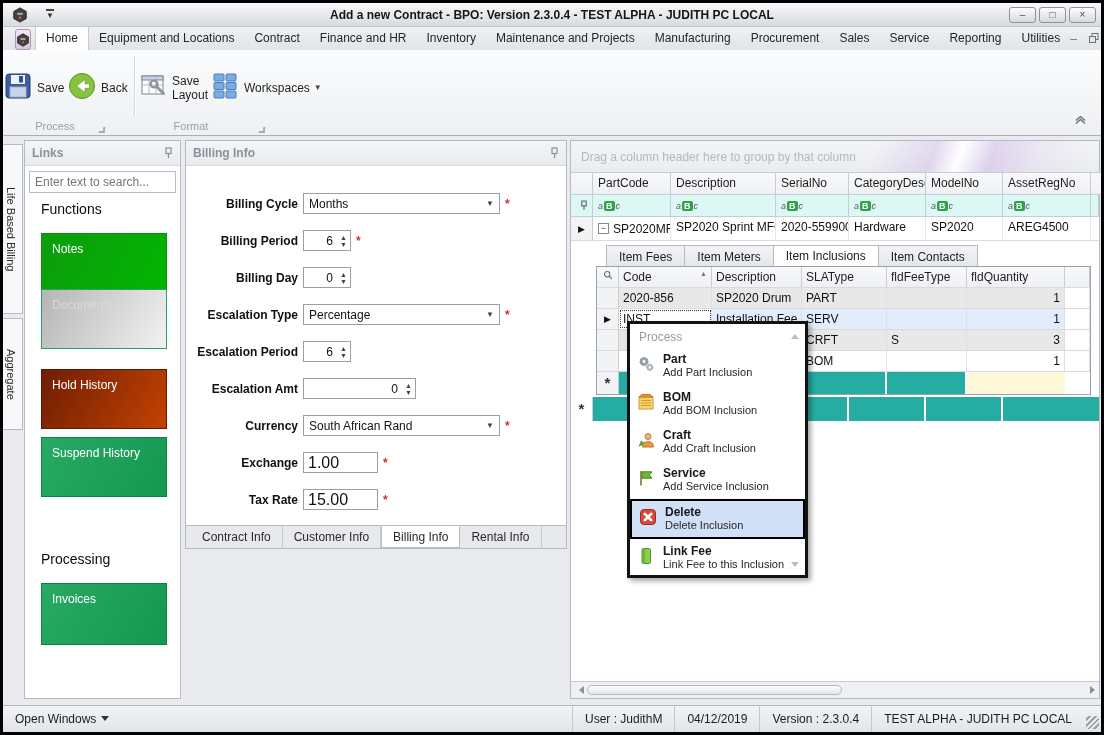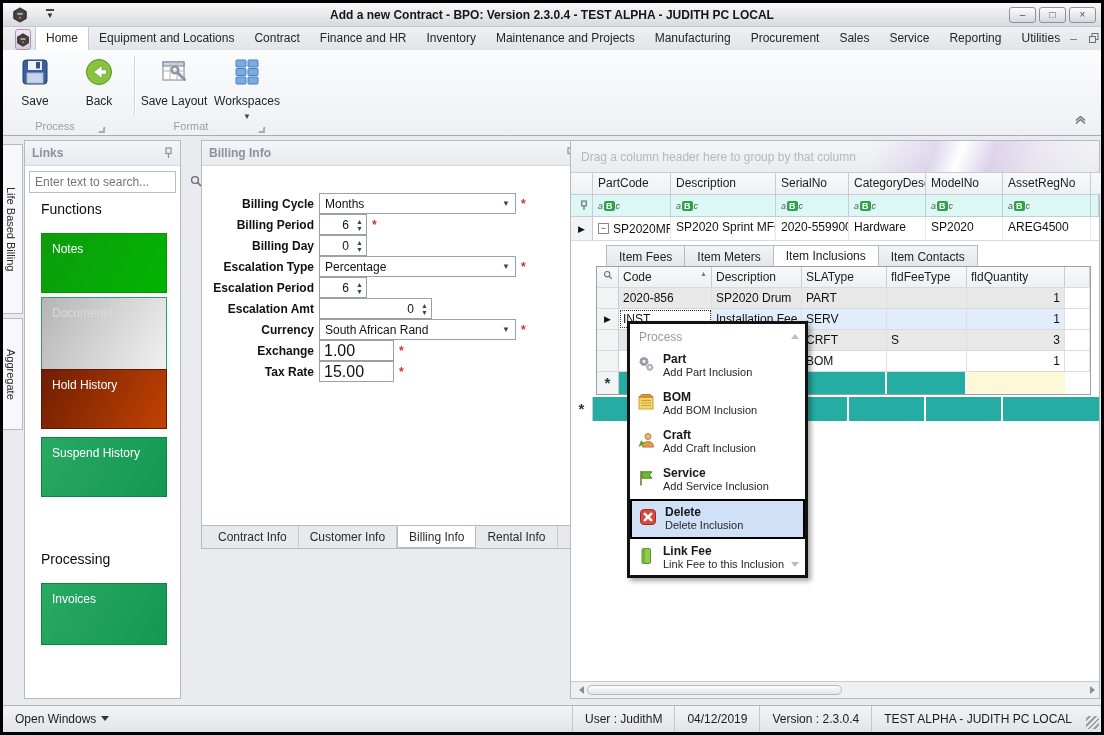--- a/index.html
+++ b/index.html
@@ -14,21 +14,21 @@
 .wbtn{width:27px;height:16px;border:1px solid #8d929b;border-radius:3px;background:linear-gradient(#fdfdfe,#d5d8dd);font-size:10px;line-height:13px;text-align:center;color:#4a4f57;cursor:default}
 
 .tabrow{height:23px;background:linear-gradient(#eef0f3,#e1e4e8);display:flex;align-items:flex-end;position:relative}
 .appbtn{width:38px;height:21px;margin:0 4px 0 12px;border:1px solid #b195b5;border-radius:3px;background:linear-gradient(#f5e7f4,#d9c6dd);display:flex;align-items:center;justify-content:center}
 .rtab{padding:4px 10px 5px;font-size:12px;color:#262626;white-space:nowrap}
 .rtab.active{background:#fff;border:1px solid #c8ccd2;border-bottom:none;border-radius:2px 2px 0 0}
 .mdibtns{margin-left:auto;display:flex;align-items:center;gap:12px;margin-right:12px;color:#6b7078;font-size:12px;padding-bottom:4px}
 
 .ribbon{height:86px;background:linear-gradient(#fbfcfd,#eef0f3);border-bottom:1px solid #a9aeb6;position:relative}
 .rbrow{display:flex;height:68px;padding-top:3px}
-.rbtn{width:64px;display:flex;flex-direction:column;align-items:center;font-size:12px;color:#1f1f1f;gap:4px;padding-top:4px;cursor:default}
+.rbtn{width:64px;display:flex;flex-direction:row;align-items:center;font-size:12px;color:#1f1f1f;gap:4px;padding-top:4px;cursor:default}
 .rbsep{width:1px;background:#d2d5da;box-shadow:1px 0 0 #fff;margin:3px 3px}
 .rbcaps{position:absolute;left:0;bottom:2px;height:14px;display:flex;font-size:11px;color:#9aa0a9}
 .cap{display:flex;align-items:center;justify-content:center;position:relative}
 .cap-process{width:104px}.cap-format{width:152px;margin-left:8px}
 .launcher{position:absolute;right:2px;bottom:0;width:6px;height:6px;border-right:2px solid #a7acb4;border-bottom:2px solid #a7acb4;transform:skew(-8deg)}
 .ribchev{position:absolute;right:14px;bottom:6px}
 
 .main{position:relative;height:569px}
 .vtab{position:absolute;left:0;width:20px;background:#f7f8fa;border:1px solid #b6bac2;border-left:none;writing-mode:vertical-lr;font-size:11px;color:#2a2a2a;text-align:center;padding:8px 2px;cursor:default}
 .panel{position:absolute;background:#fff;border:1px solid #b6bac2}
@@ -38,21 +38,21 @@
 .searchbox{position:absolute;left:4px;top:30px;right:4px;height:22px;border:1px solid #b9bdc5;background:#fff;display:flex;align-items:center;padding:0 5px}
 .searchbox input{border:none;outline:none;flex:1;font-size:12px;color:#9aa0a8;background:transparent}
 .sechead{position:absolute;left:16px;font-size:14px;font-weight:normal;color:#0d0d0d}
 .lbtn{position:absolute;left:16px;width:126px;color:#fff;font-size:12px;padding:8px 0 0 10px;cursor:pointer}
 .lbtn.bright{background:linear-gradient(120deg,#0d9c0d,#01b501);border:1px solid #079207}
 .lbtn.green{background:linear-gradient(120deg,#28a964,#149851);border:1px solid #0d8444}
 .lbtn.silver{background:linear-gradient(120deg,#b5b5b5,#f2f2f2);border:1px solid #28a45f;color:#d9d9d9}
 .lbtn.hold{background:linear-gradient(120deg,#6f1e03,#c34202);border:1px solid #591a02}
 
 .form{position:absolute;left:0;right:0;top:26px;padding-top:26px}
-.frow{display:flex;align-items:center;height:21px;margin-bottom:0}
+.frow{display:flex;align-items:center;height:21px;margin-bottom:16px}
 .flabel{width:112px;text-align:right;font-size:12px;font-weight:bold;color:#101010;margin-right:5px;white-space:nowrap}
 .combo{width:197px;height:21px;border:1px solid #9aa0aa;background:#fff;display:flex;align-items:center;padding:0 5px}
 .combo .val{flex:1;font-size:12px;color:#111}
 .ddarrow{font-size:8px;color:#444}
 .spin{height:21px;border:1px solid #9aa0aa;background:#fff;display:flex}
 .spin .val{flex:1;font-size:12px;color:#111;text-align:right;padding:3px 4px 0 0}
 .spinbtns{width:13px;display:flex;flex-direction:column;align-items:center;justify-content:center;line-height:7px}
 .spinbtns span{font-size:7px;color:#444;cursor:default}
 .sp-s{width:48px}.sp-w{width:113px}
 .txt{width:75px;height:21px;border:1px solid #9aa0aa;font-size:16px;padding:0 4px;outline:none;color:#111}
@@ -249,28 +249,28 @@
       </div>
       <div class="searchbox">
         <input placeholder="Enter text to search..." style="">
         <span><svg width="12" height="12" viewBox="0 0 12 12">
               <circle cx="5" cy="5" r="3.4" fill="none" stroke="#6a6f77" stroke-width="1.4"></circle>
               <line x1="7.6" y1="7.6" x2="11" y2="11" stroke="#6a6f77" stroke-width="1.6"></line>
             </svg></span>
       </div>
       <div class="sechead" style="top:60px">Functions</div>
       <div class="lbtn bright" style="top:92px;height:60px">Notes</div>
-      <div class="lbtn silver" style="top:156px;height:76px">Documents</div>
+      <div class="lbtn silver" style="top:148px;height:60px">Documents</div>
       <div class="lbtn hold" style="top:228px;height:60px">Hold History</div>
       <div class="lbtn green" style="top:296px;height:60px">Suspend History</div>
       <div class="sechead" style="top:410px">Processing</div>
       <div class="lbtn green" style="top:442px;height:62px">Invoices</div>
     </div>
 
-    <div class="panel" style="left:198px;top:4px;width:382px;height:409px">
+    <div class="panel" style="left:182px;top:4px;width:382px;height:409px">
       <div class="phead">
         <span>Billing Info</span>
         <span class="pin">
             <svg width="9" height="12" viewBox="0 0 9 12">
               <rect x="2" y="1" width="5" height="5.5" fill="none" stroke="#8a8f98" stroke-width="1.2"></rect>
               <line x1="4.5" y1="6.5" x2="4.5" y2="11" stroke="#8a8f98" stroke-width="1.2"></line>
             </svg>
           </span>
       </div>
       <div class="form">

